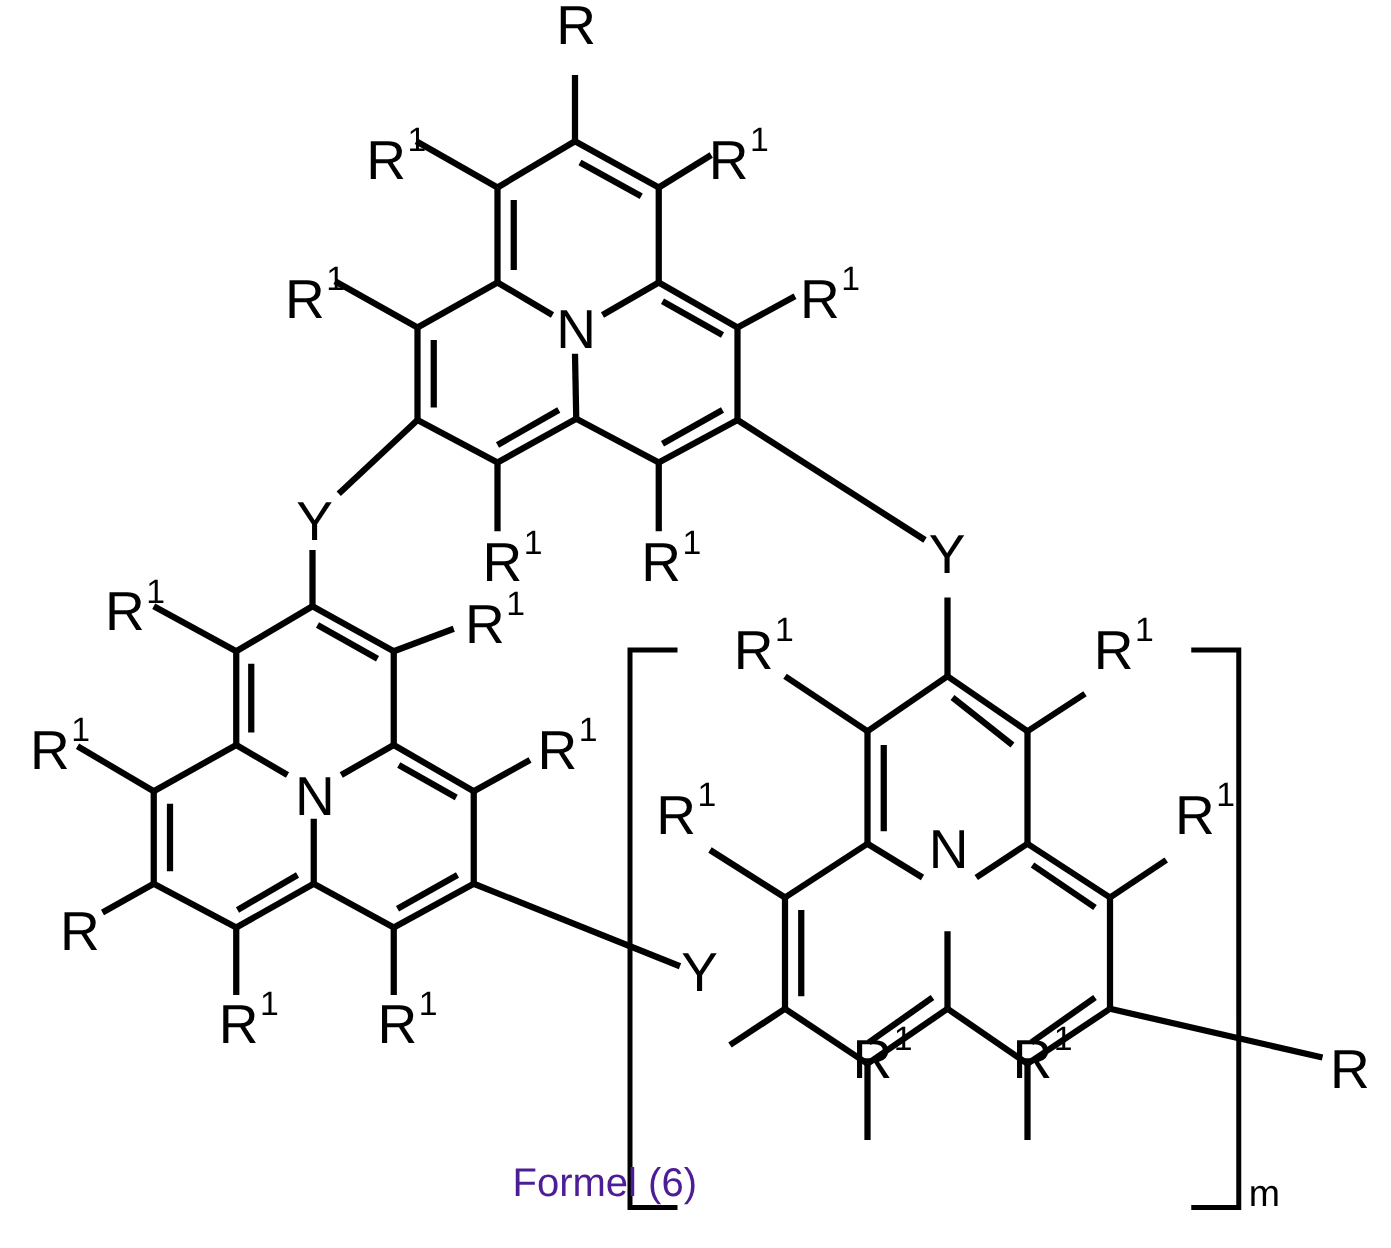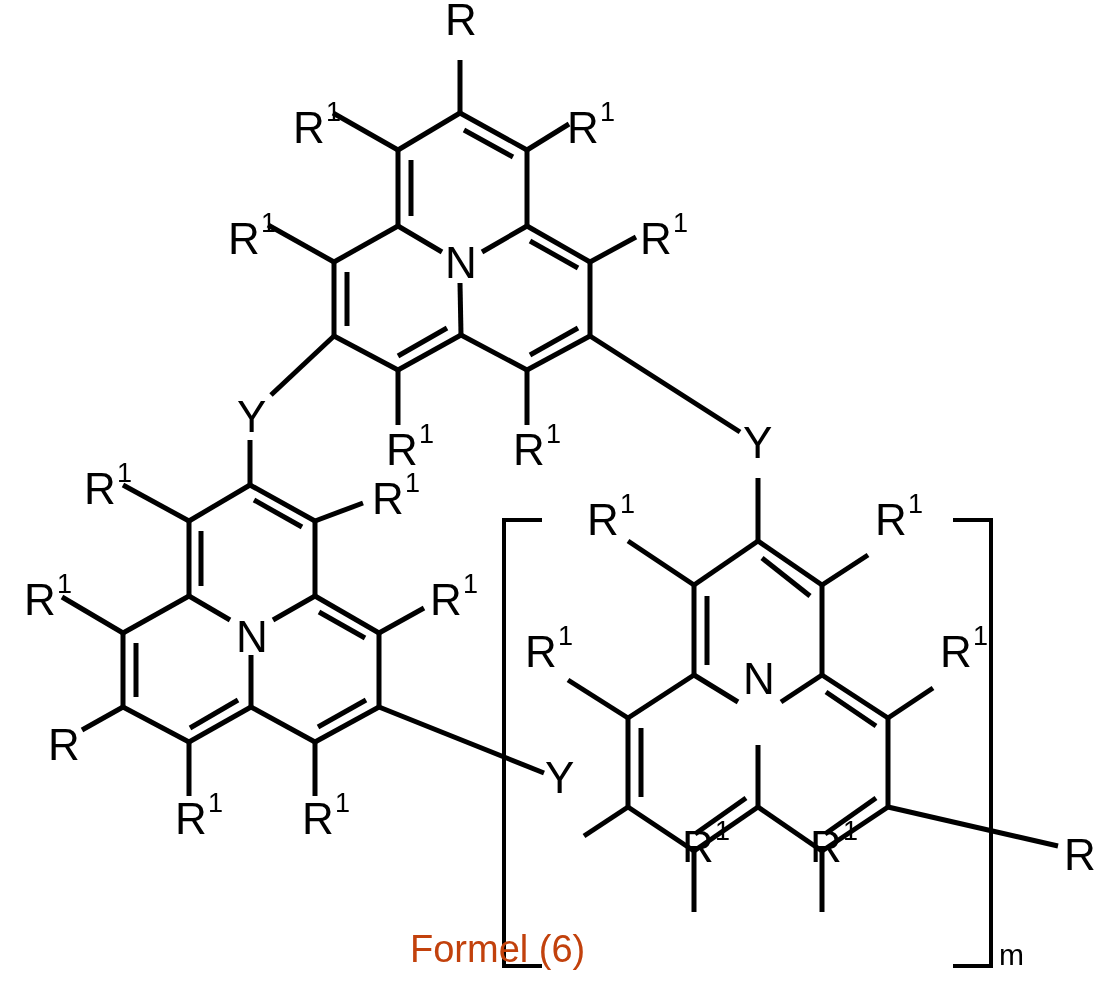--- a/index.html
+++ b/index.html
@@ -3,21 +3,21 @@
 <meta charset="utf-8">
 <style>
   html, body { margin:0; padding:0; background:#ffffff; }
   body { width:1113px; height:998px; overflow:hidden; position:relative; }
   #figure { position:absolute; left:0; top:0; width:1113px; height:998px; }
   .bond { stroke:#000; stroke-width:5; fill:none; stroke-linecap:butt; }
   .bracket { stroke:#000; stroke-width:4; fill:none; }
   .lbl { font-family:"Liberation Sans", sans-serif; font-size:44px; fill:#000; }
   .sup { font-family:"Liberation Sans", sans-serif; font-size:27px; fill:#000; }
   .sub { font-family:"Liberation Sans", sans-serif; font-size:30px; fill:#000; }
-  .caption { position:absolute; left:410px; top:928px; font-family:"Liberation Sans", sans-serif; font-size:38px; color:#c2410c; }
+  .caption { position:absolute; left:410px; top:928px; font-family:"Liberation Sans", sans-serif; font-size:32px; color:#4c1d95; }
 </style>
 </head>
 <body>
 
 <svg id="figure" viewBox="0 0 1113 998" xmlns="http://www.w3.org/2000/svg">
 
   <g>
 
     <line class="bond" x1="460" y1="113" x2="398" y2="150"></line>
     <line class="bond" x1="460" y1="113" x2="527" y2="150"></line>

